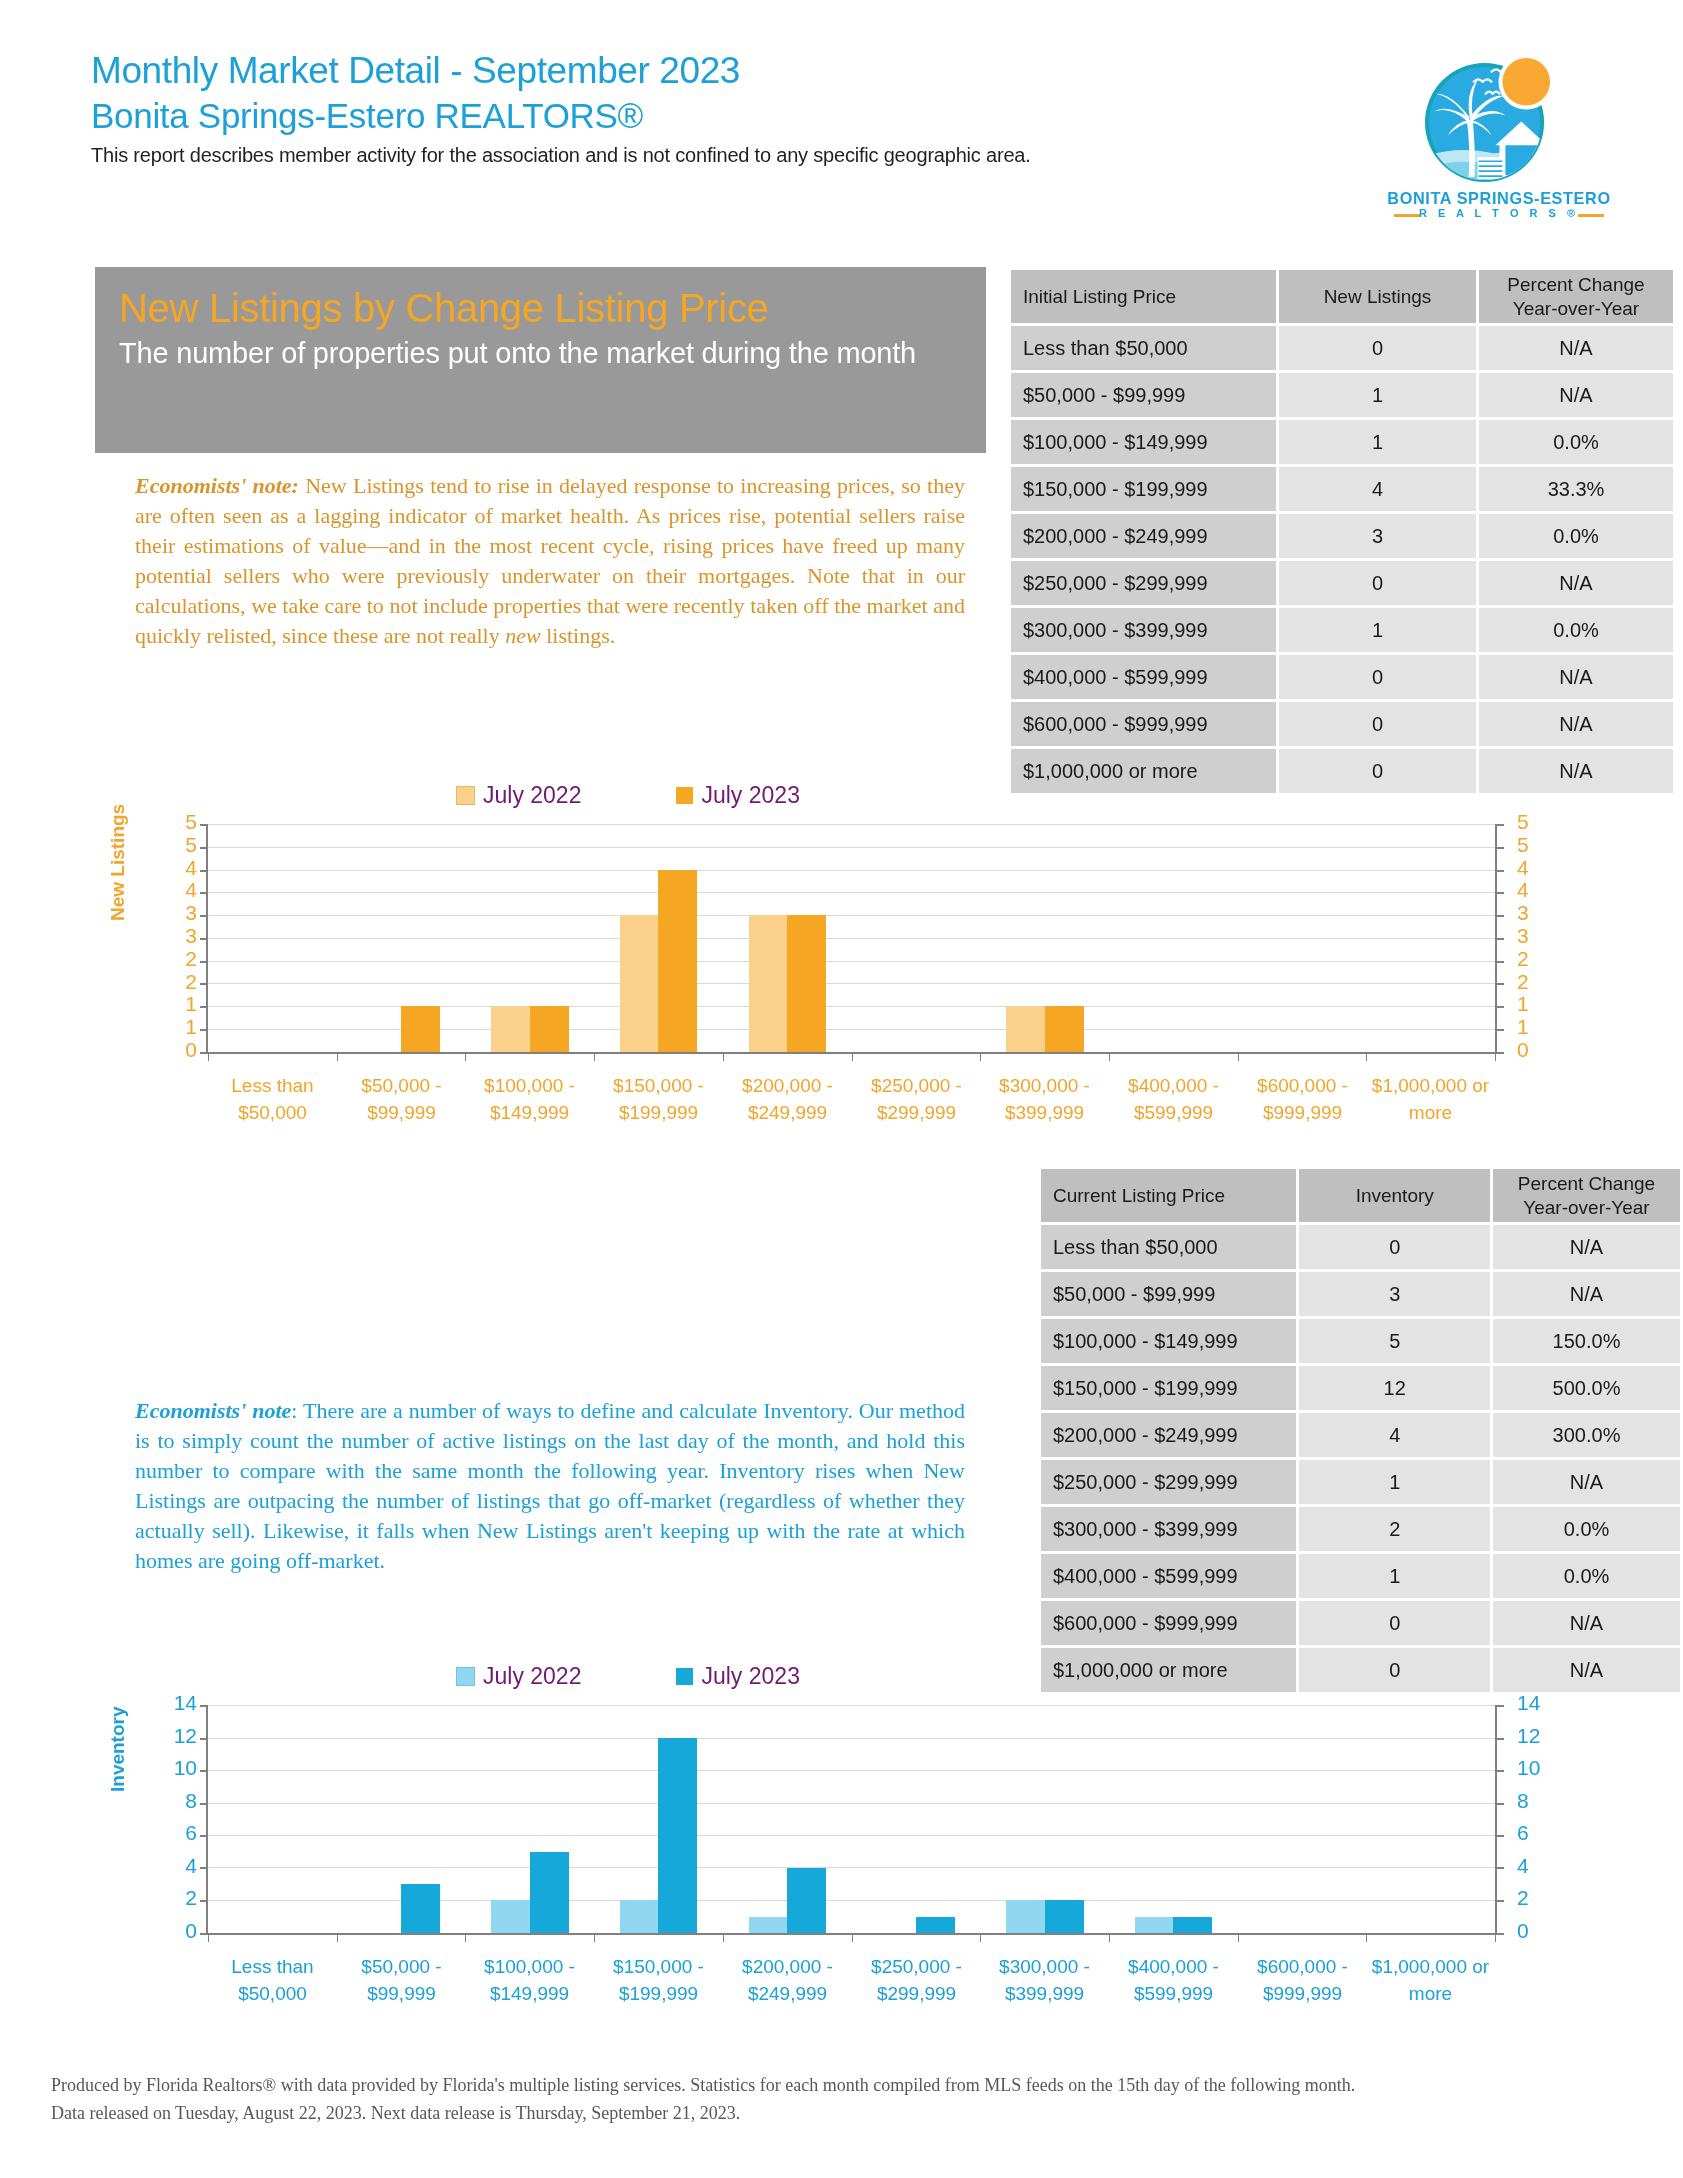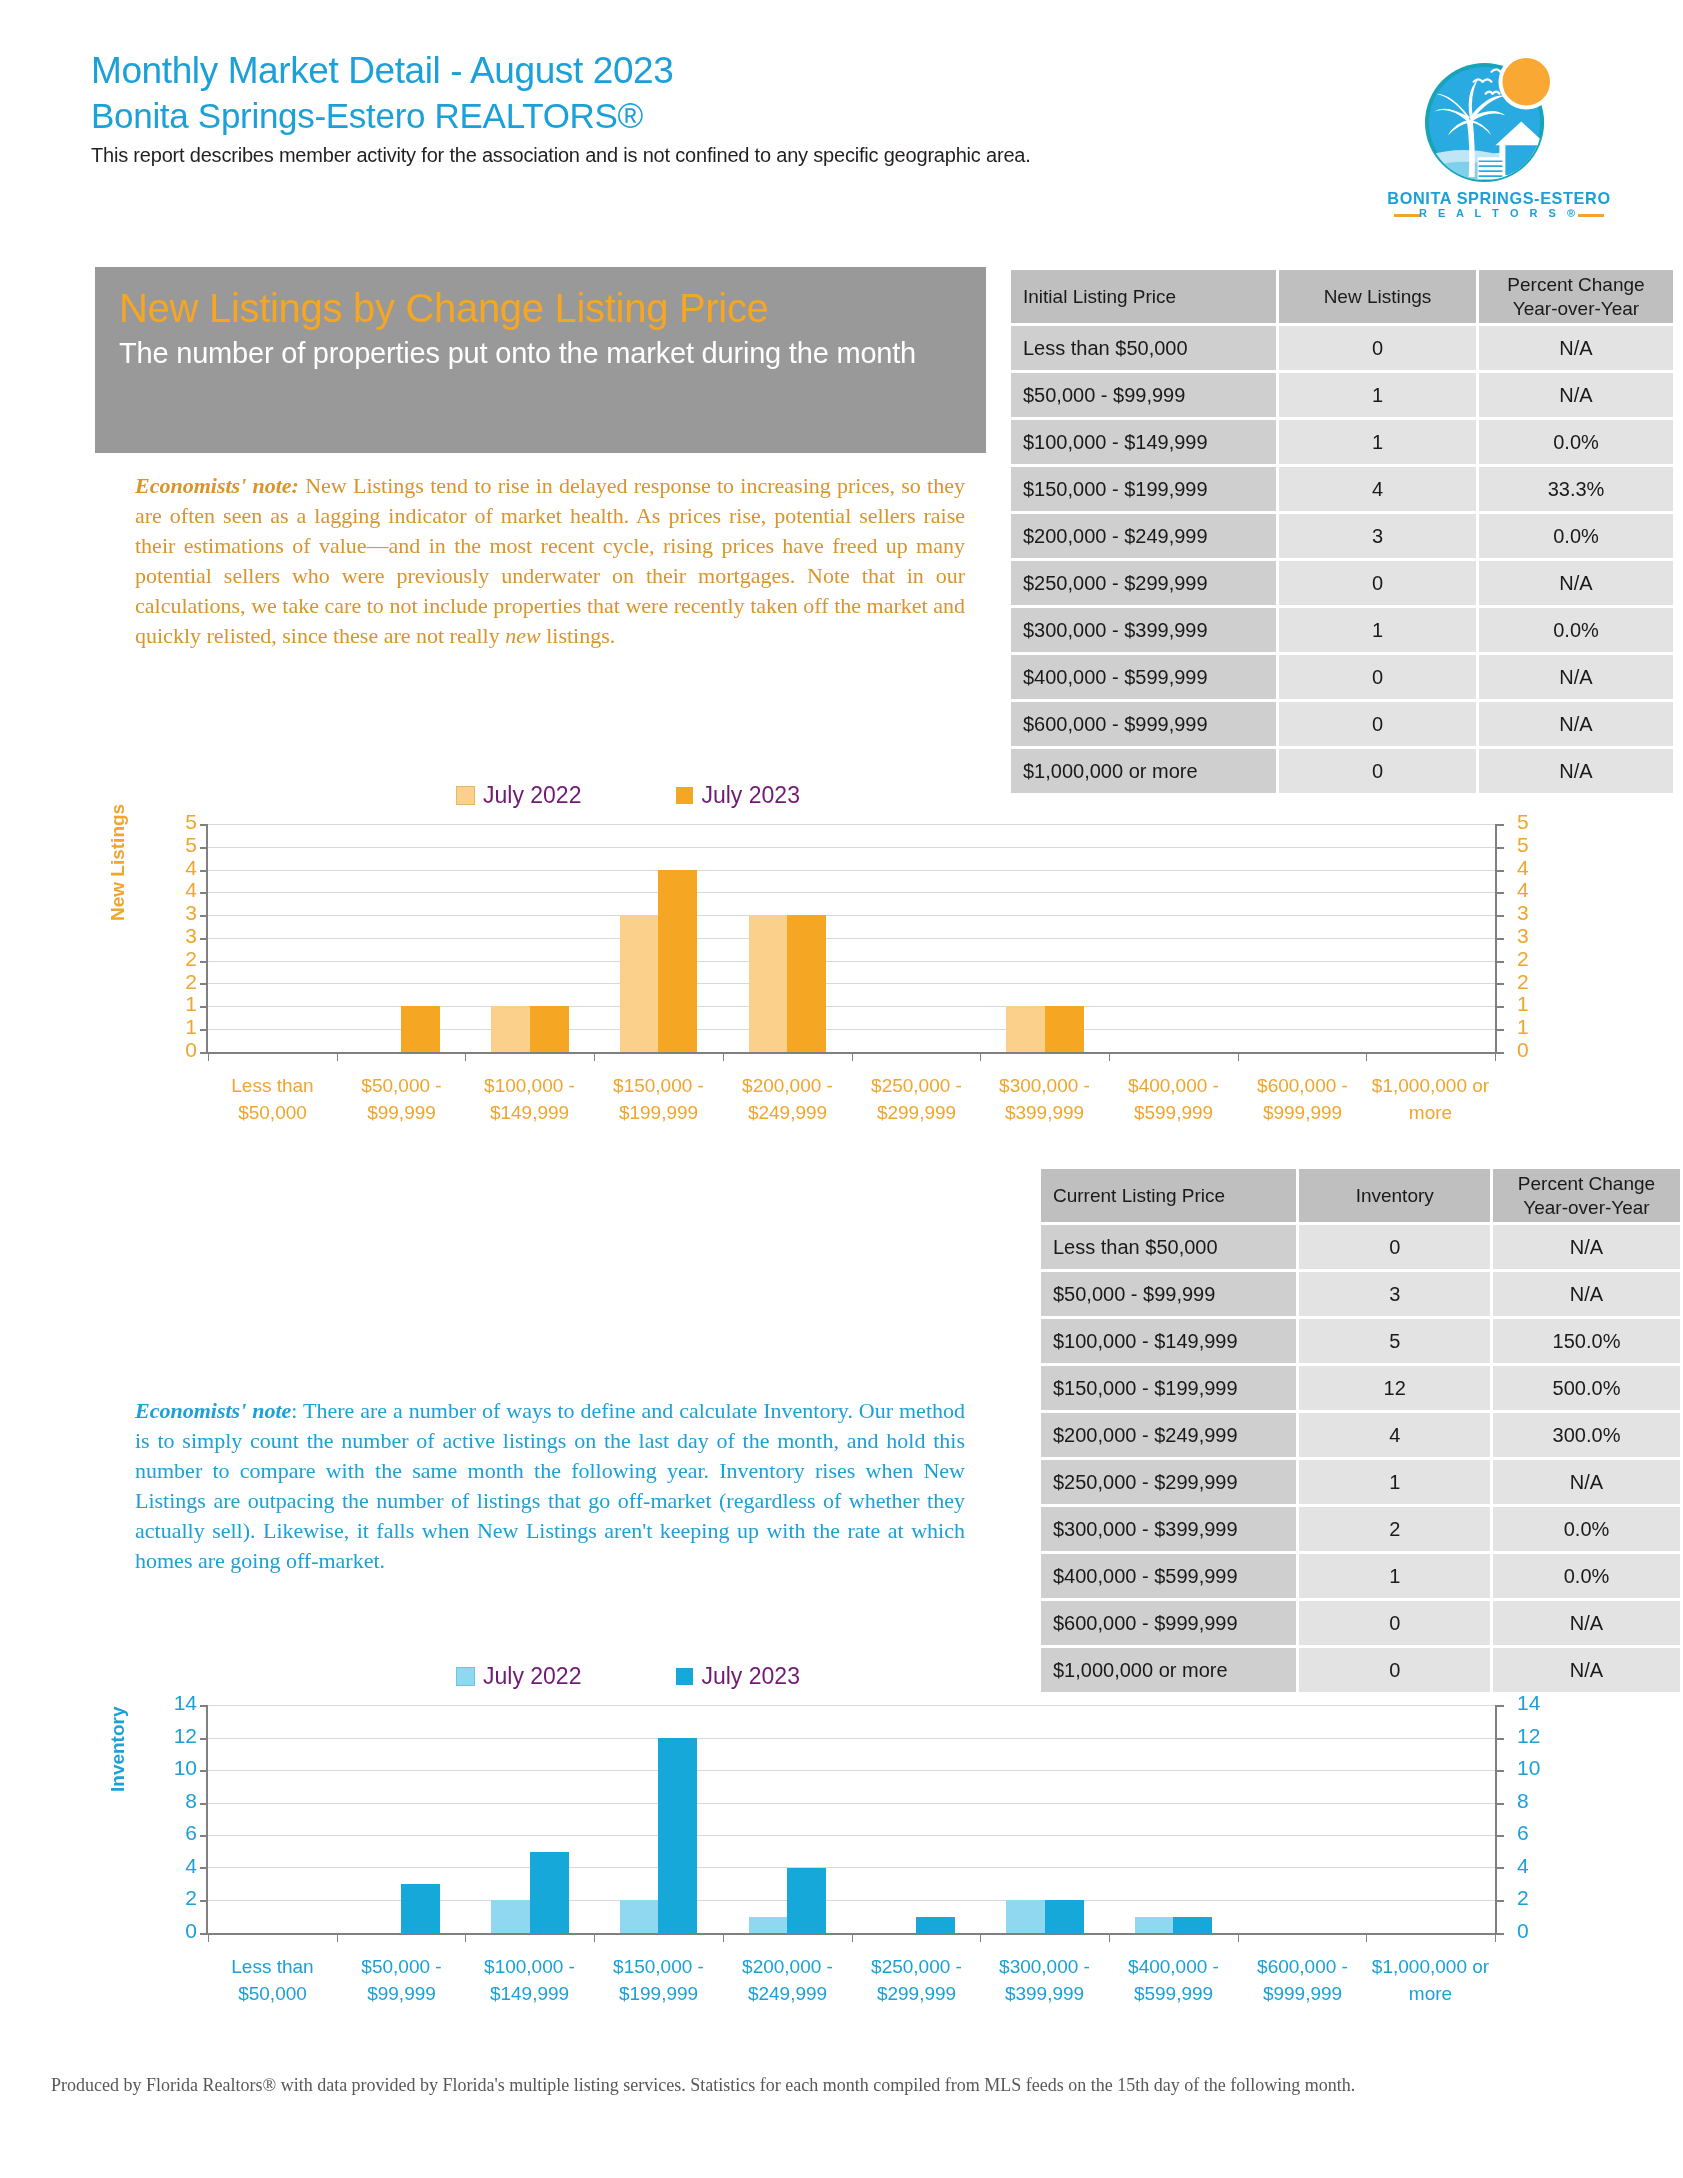--- a/index.html
+++ b/index.html
@@ -274,21 +274,21 @@
     line-height: 28px;
     color: #58585a;
   }
 </style>
 </head>
 <body>
 
 <div class="page">
 
   <div class="header">
-    <div class="hdr-line1">Monthly Market Detail - August 2023</div>
+    <div class="hdr-line1">Monthly Market Detail - September 2023</div>
     <div class="hdr-line3">Bonita Springs-Estero REALTORS®</div>
     <div class="hdr-sub">This report describes member activity for the association and is not confined to any specific geographic area.</div>
   </div>
 
   <div class="logo">
     <svg class="logo-circle" viewBox="0 0 140 140">
       <defs>
         <clipPath id="clipCircle">
             <circle cx="63" cy="73" r="58"></circle>
           </clipPath>
@@ -743,16 +743,17 @@
         <div class="xlab blue" style="left: 1158px; width: 129px; top: 248px;">
           <div>$1,000,000 or</div>
           <div>more</div>
         </div>
         <div class="tick-v" style="left: 1287px; top: 228px;"></div>
       </div>
   </div>
 
   <div class="footer">
     <div>Produced by Florida Realtors® with data provided by Florida's multiple listing services. Statistics for each month compiled from MLS feeds on the 15th day of the following month.</div>
+    <div>Data released on Tuesday, August 22, 2023. Next data release is Thursday, September 21, 2023.</div>
   </div>
 
 </div>
 
 
 </body></html>

